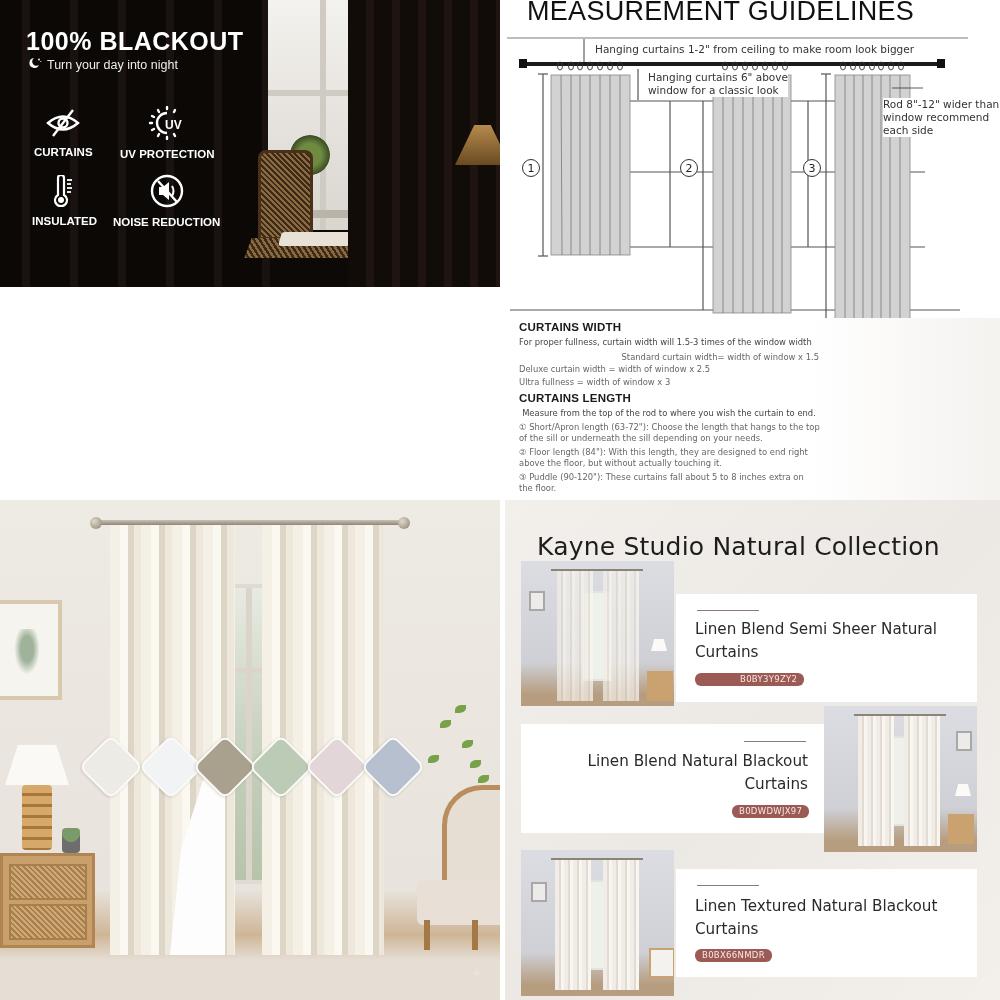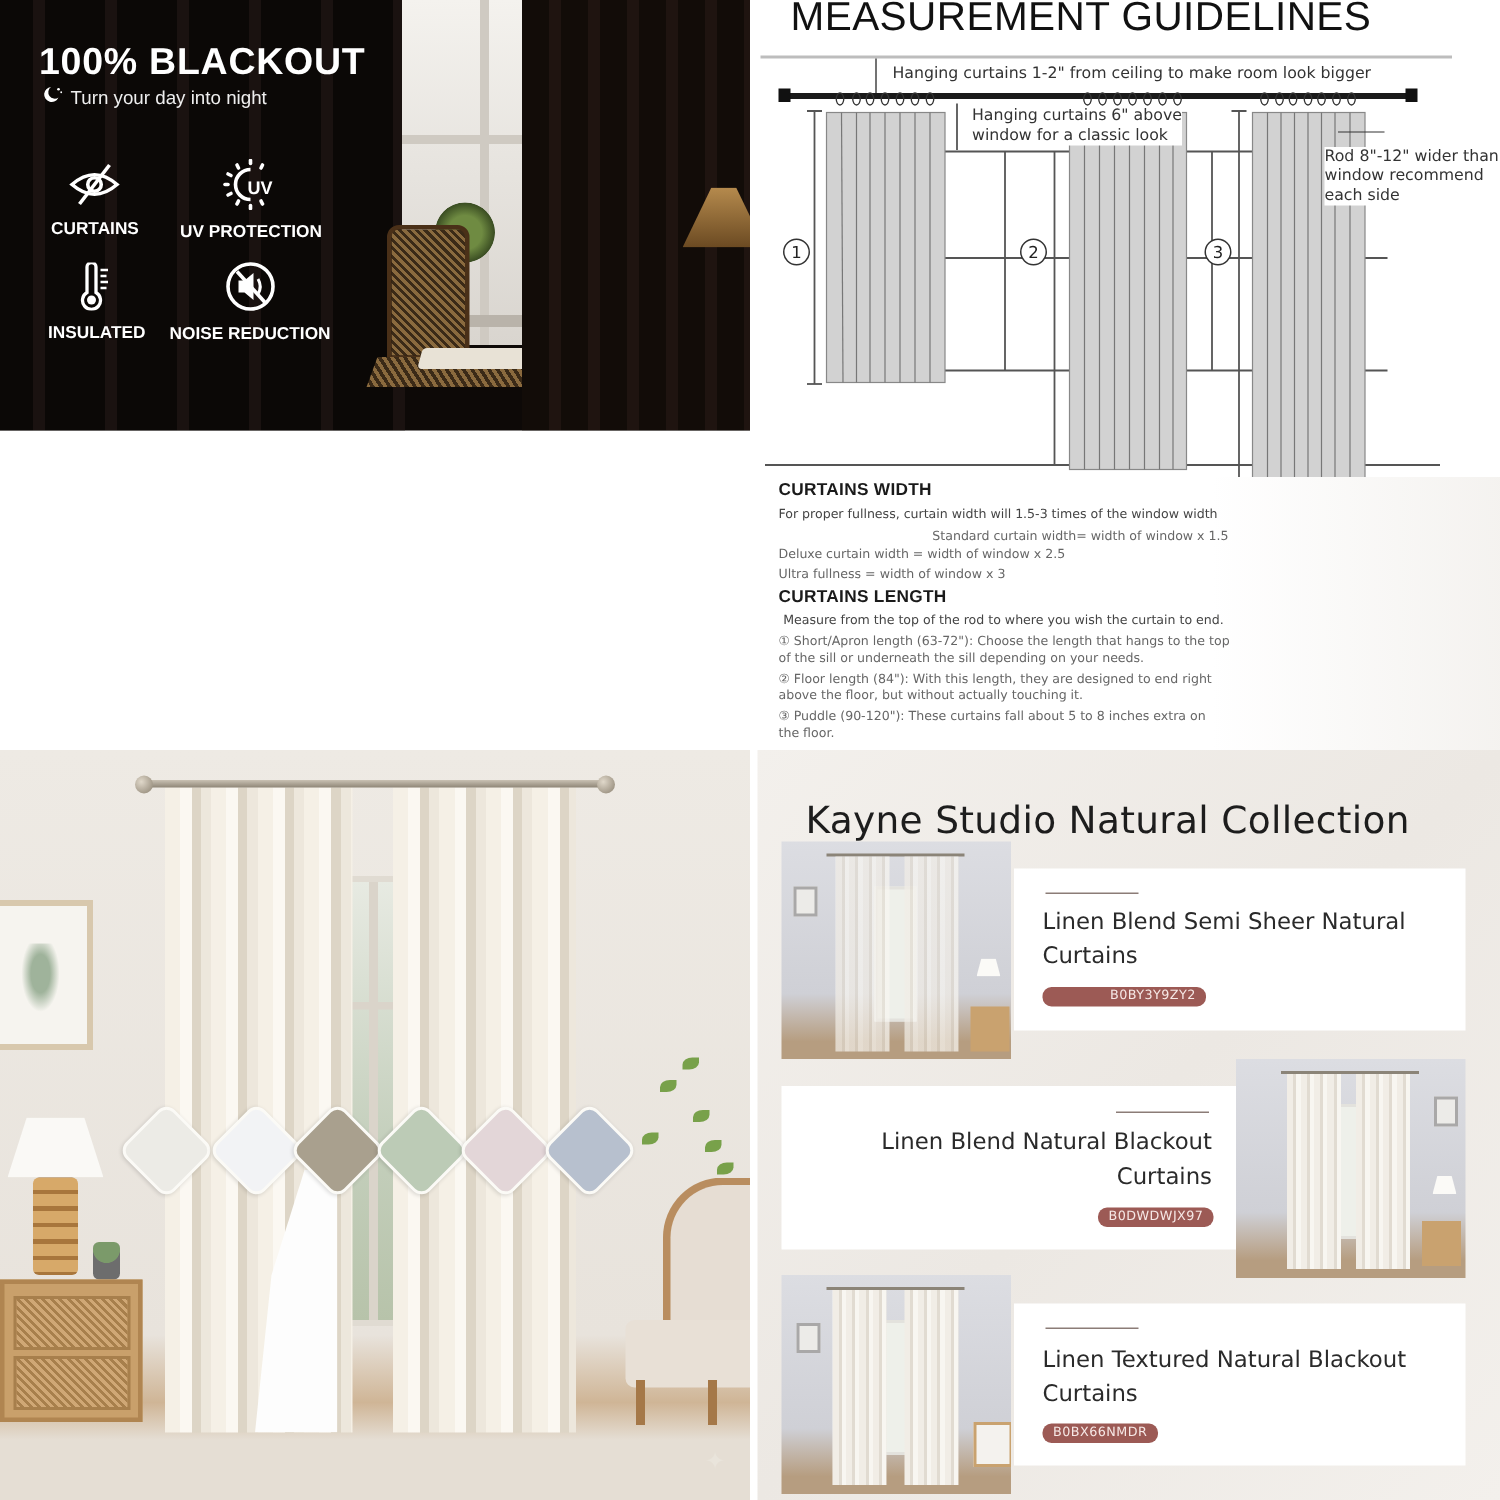--- a/index.html
+++ b/index.html
@@ -362,21 +362,21 @@
 
     <div class="thumb sheer" style="left:16px;top:61px;height:145px;">
       <div class="t-rod"></div>
         <div class="t-win"></div>
       <div class="t-cur" style="left:36px;"></div>
         <div class="t-cur" style="left:82px;"></div>
       <div class="t-frame" style="left:8px;"></div>
       <div class="t-lamp" style="left:130px;top:78px;"></div>
       <div class="t-table" style="left:126px;top:110px;"></div>
     </div>
-    <div class="card" style="left:171px;top:79px;width:301px;height:108px;">
+    <div class="card" style="left:171px;top:94px;width:301px;height:108px;">
       <div class="rule" style="left:21px;top:16px;"></div>
       <div class="name" style="left:19px;top:24px;">
         <div>Linen Blend Semi Sheer Natural</div>
         <div>Curtains</div>
       </div>
       <div class="asin" style="left:19px;top:79px;padding-left:45px;">B0BY3Y9ZY2</div>
     </div>
 
     <div class="card" style="left:16px;top:224px;width:303px;height:109px;">
       <div class="rule" style="left:223px;top:17px;"></div>

